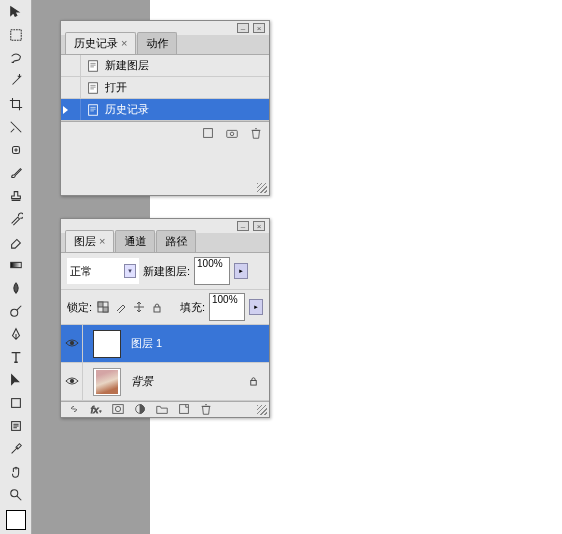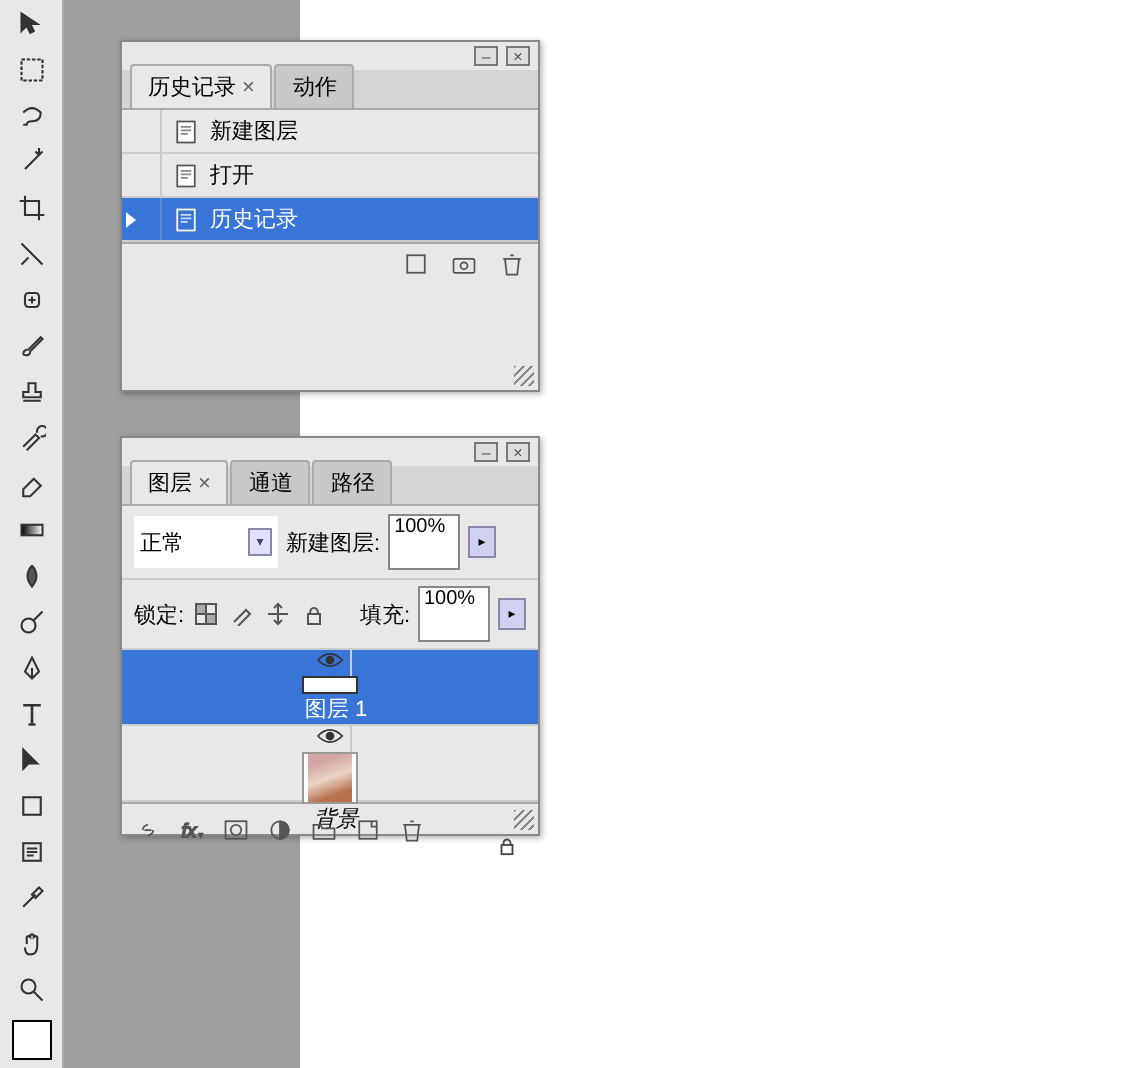--- a/index.html
+++ b/index.html
@@ -44,33 +44,33 @@
 .layers-panel { left: 60px; top: 218px; width: 210px; height: 200px; }
 .layers-opts { padding: 4px 6px; background: #e8e8e8; border-bottom: 1px solid #ccc; display: flex; align-items: center; gap: 4px; }
 .select-box { width: 72px; height: 18px; border: 1px solid #7a9, #888; background: #fff; padding: 13px 3px; display: flex; align-items: center; justify-content: space-between; }
 .select-box .arrow { width: 12px; height: 14px; background: #e0e0ff; border: 1px solid #88a; display: flex; align-items: center; justify-content: center; font-size: 7px; color: #446; }
 .pct-box { width: 36px; height: 28px; border: 1px solid #888; background: #fff; padding: 0 2px; font-size: 10px; }
 .pct-arrow { width: 14px; height: 16px; background: #d0d0f0; border: 1px solid #88a; display: flex; align-items: center; justify-content: center; font-size: 7px; }
 .lock-row { padding: 3px 6px; display: flex; align-items: center; gap: 4px; border-bottom: 1px solid #ccc; }
 .lock-icn { width: 14px; height: 14px; display: flex; align-items: center; justify-content: center; }
 .lock-icn svg { width: 12px; height: 12px; stroke: #555; fill: none; }
 
-.layer-row { height: 38px; display: flex; align-items: center; border-bottom: 1px solid #ccc; background: #e8e8e8; flex-direction: column; }
+.layer-row { height: 38px; display: flex; align-items: center; border-bottom: 1px solid #ccc; background: #e8e8e8; }
 .layer-row.sel { background: #3875d7; color: #fff; }
 .vis-col { width: 22px; height: 100%; border-right: 1px solid #ccc; display: flex; align-items: center; justify-content: center; }
 .eye svg { width: 14px; height: 10px; stroke: #333; fill: #333; }
 .link-col { width: 6px; }
 .lthumb { width: 28px; height: 28px; border: 1.5px solid #333; background: #fff; margin: 0 4px; display: flex; align-items: center; justify-content: center; }
 .lthumb.photo { border: 1px solid #999; }
 .layer-row .lname { margin-left: 6px; }
 .layer-row .lname.italic { font-style: italic; }
 .lock-ind { margin-left: auto; margin-right: 10px; }
 .lock-ind svg { width: 11px; height: 11px; stroke: #444; fill: none; }
 
-.layers-footer { height: 24px; border-top: 1px solid #aaa; display: flex; align-items: flex-end; padding: 0 6px; gap: 8px; }
+.layers-footer { height: 24px; border-top: 1px solid #aaa; display: flex; align-items: flex-start; padding: 0 6px; gap: 8px; }
 .layers-footer .fbtn svg { width: 14px; height: 14px; stroke: #555; fill: none; }
 </style>
 </head>
 <body>
 
 <div class="toolbar">
   <div class="tool">
       <svg viewBox="0 0 16 16">
         <path d="M2 2 L2 12 L5 9 L7 13 L9 12 L7 8 L11 8 Z" fill="#333"></path>
       </svg>

